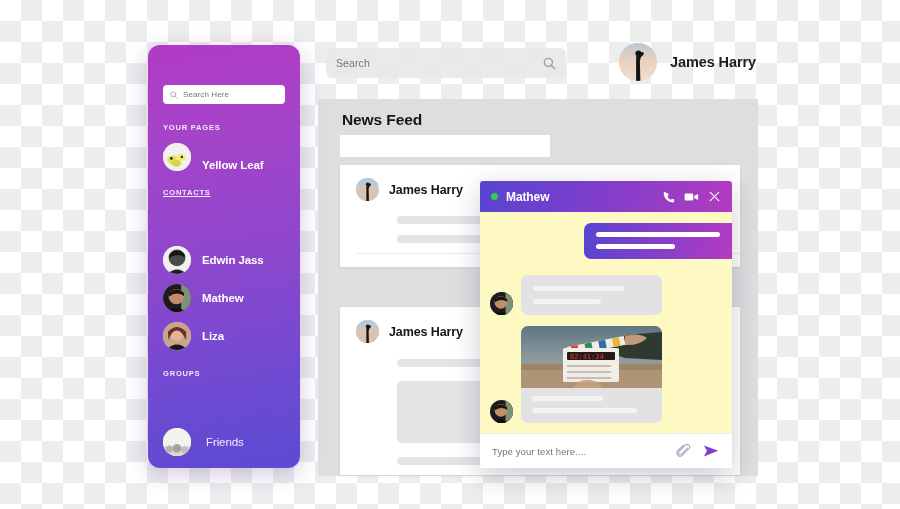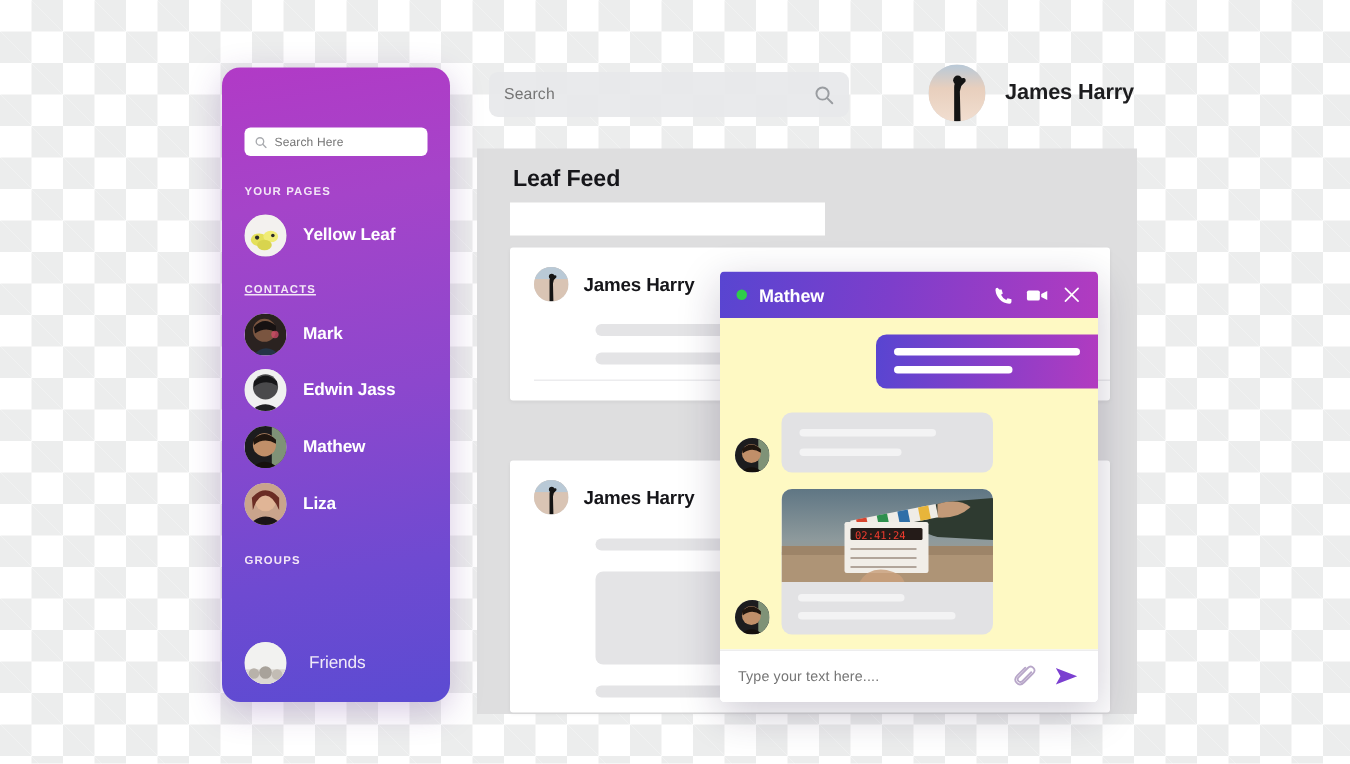--- a/index.html
+++ b/index.html
@@ -304,21 +304,21 @@
           <rect width="40" height="40" fill="url(#gSky)"></rect>
           <path d="M18 40 L18 16 Q18 12 21 11 L24 9.5 Q26.5 9 26 12 L23 15 L22 19 L22.5 40 Z" fill="#141414"></path>
           <circle cx="20.5" cy="11" r="3.2" fill="#141414"></circle>
         </svg>
       </div>
       <span class="pname">James Harry</span>
     </div>
   </div>
 
   <div id="feed-panel">
-    <div id="feed-title">Leaf Feed</div>
+    <div id="feed-title">News Feed</div>
     <div id="composer-card"></div>
 
     <div class="feed-card" id="feed-card-1">
       <div class="card-head">
         <div class="av" style="width:23px;height:23px;">
           <svg viewBox="0 0 40 40">
             <rect width="40" height="40" fill="#d9c4b4"></rect>
             <rect width="40" height="14" fill="#b9c9d6"></rect>
             <path d="M18 40 L18 16 Q18 12 21 11 L24 9.5 Q26.5 9 26 12 L23 15 L22 19 L22.5 40 Z" fill="#141414"></path>
             <circle cx="20.5" cy="11" r="3.2" fill="#141414"></circle>
@@ -354,48 +354,36 @@
     <div id="sidebar-search">
       <svg class="mag-ico-sm" viewBox="0 0 16 16">
         <circle cx="6.6" cy="6.6" r="5"></circle>
         <line x1="10.4" y1="10.4" x2="14.6" y2="14.6"></line>
       </svg>
       <input class="sph" type="text" readonly="" placeholder="Search Here" style="">
     </div>
 
     <div class="sb-section" style="top:78px;">YOUR PAGES</div>
 
-    <div class="sb-row" style="top:98px;">
+    <div class="sb-row" style="top:98px;align-items:flex-end;">
       <div class="av" style="width:28px;height:28px;">
         <svg viewBox="0 0 40 40">
           <rect width="40" height="40" fill="#f3f1ef"></rect>
           <ellipse cx="14" cy="24" rx="8" ry="6" fill="#e4e05a"></ellipse>
           <ellipse cx="25" cy="21" rx="7" ry="5.5" fill="#f0ec77"></ellipse>
           <ellipse cx="19" cy="29" rx="7" ry="5" fill="#d8d44e"></ellipse>
           <circle cx="12" cy="22" r="2" fill="#2a2a2a"></circle>
           <circle cx="27" cy="20" r="1.7" fill="#2a2a2a"></circle>
         </svg>
       </div>
       <span class="sb-label">Yellow Leaf</span>
     </div>
 
     <div class="sb-section" style="top:143px;text-decoration:underline;">CONTACTS</div>
 
-    <div class="sb-row" style="top:164px;">
-      <div class="av" style="width:28px;height:28px;">
-        <svg viewBox="0 0 40 40">
-          <rect width="40" height="40" fill="#2a2220"></rect>
-          <circle cx="19" cy="16" r="11" fill="#7a5540"></circle>
-          <path d="M8 40 Q20 26 34 40 Z" fill="#243447"></path>
-          <path d="M9 13 Q19 2 30 12 L30 18 Q20 12 10 19 Z" fill="#171212"></path>
-          <circle cx="29" cy="20" r="3.5" fill="#d44b6a" opacity="0.75"></circle>
-        </svg>
-      </div>
-      <span class="sb-label">Mark</span>
-    </div>
 
     <div class="sb-row" style="top:201px;">
       <div class="av" style="width:28px;height:28px;">
         <svg viewBox="0 0 40 40">
           <rect width="40" height="40" fill="#f0f0f0"></rect>
           <circle cx="20" cy="17" r="12" fill="#4a4a4c"></circle>
           <path d="M6 40 Q20 27 34 40 Z" fill="#1f1f22"></path>
           <path d="M9 12 Q20 1 31 12 L31 16 Q20 9 9 17 Z" fill="#161618"></path>
         </svg>
       </div>

